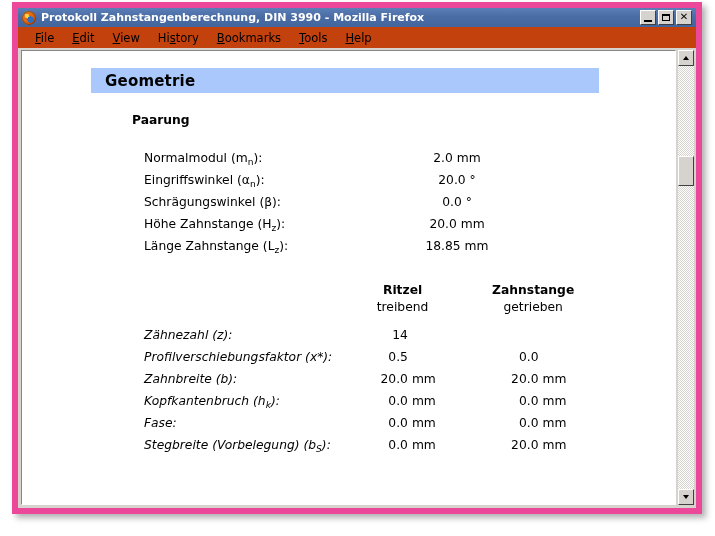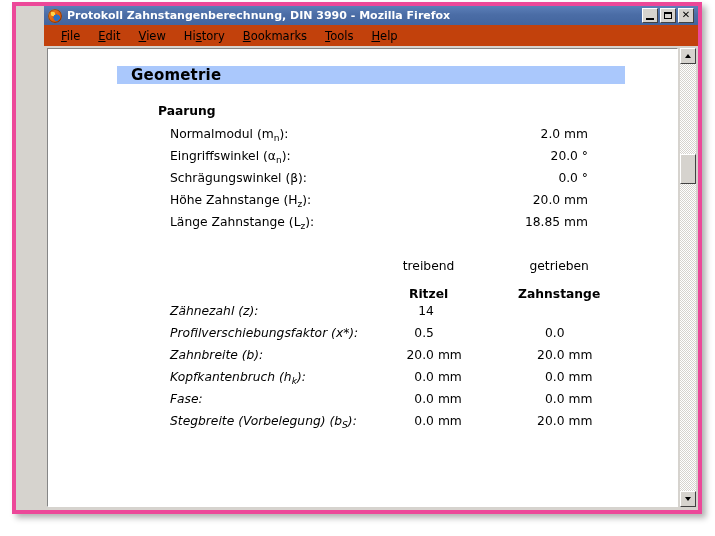--- a/index.html
+++ b/index.html
@@ -20,26 +20,25 @@
   }
 
   
   .window {
     position: absolute;
     left: 12px;
     top: 2px;
     width: 690px;
     height: 512px;
     background: #d6d3ce;
-    border: 4px solid #ec4899;
+    border: 6px solid #ec4899;
     box-sizing: border-box;
     display: flex;
     flex-direction: column;
     box-shadow: 4px 4px 6px rgba(0,0,0,0.30);
-    padding-left: 28px;
   }
 
   
   .titlebar {
     height: 19px;
     flex: 0 0 19px;
     background: linear-gradient(to bottom, #5c7fb8 0%, #4b6da6 45%, #43659e 100%);
     display: flex;
     align-items: center;
     padding: 0 2px 0 4px;
@@ -211,21 +210,21 @@
   .doc {
     position: relative;
     font-family: "DejaVu Sans", sans-serif;
     font-size: 12.3px;
     color: #000000;
   }
 
   .banner {
     margin: 0 0 0 69px;
     width: 508px;
-    height: 18px;
+    height: 25px;
     background: #aac8fc;
     display: flex;
     align-items: center;
     padding-left: 14px;
     box-sizing: border-box;
   }
   .banner .btxt {
     font-size: 15px;
     font-weight: bold;
     color: #000000;
@@ -234,37 +233,37 @@
 
   .section {
     margin-left: 110px;
     margin-top: 20px;
     width: 445px;
   }
 
   .subhead {
     font-weight: bold;
     font-size: 12.3px;
-    margin-bottom: 9px;
+    margin-bottom: 24px;
   }
 
   
   table.pairing {
     border-collapse: collapse;
     width: 440px;
     table-layout: fixed;
   }
   table.pairing td {
     padding: 0 0 8px 0;
     font-size: 12.3px;
     vertical-align: baseline;
     white-space: nowrap;
   }
   table.pairing td.lab { text-align: left; padding-left: 12px; }
-  table.pairing td.val { text-align: right; padding-right: 10px; }
+  table.pairing td.val { text-align: center; padding-right: 10px; }
 
   
   table.gears {
     border-collapse: collapse;
     table-layout: fixed;
     width: 452px;
     margin-top: 22px;
   }
   table.gears td, table.gears th {
     font-size: 12.3px;
@@ -381,29 +380,29 @@
                   <col class="colw-lab">
                     <col class="colw-num">
                     <col class="colw-unit">
                   <col class="colw-gap">
                     <col class="colw-num">
                     <col class="colw-unit">
                 </colgroup>
                 <tbody>
                     <tr>
                   <td></td>
+                  <th class="hmain" colspan="2">Ritzel</th>
+                  <td></td>
+                  <th class="hmain" colspan="2">Zahnstange</th>
+                </tr>
+                <tr>
+                  <td></td>
                   <td class="hsub" colspan="2">treibend</td>
                   <td></td>
                   <td class="hsub" colspan="2">getrieben</td>
-                </tr>
-                <tr>
-                  <td></td>
-                  <th class="hmain" colspan="2">Ritzel</th>
-                  <td></td>
-                  <th class="hmain" colspan="2">Zahnstange</th>
                 </tr>
 
                 <tr>
                   <td class="lab"><span>Zähnezahl (z):</span></td>
                   <td class="num">14</td>
                   <td class="unit"></td>
                   <td></td>
                   <td class="num"></td>
                   <td class="unit"></td>
                 </tr>

